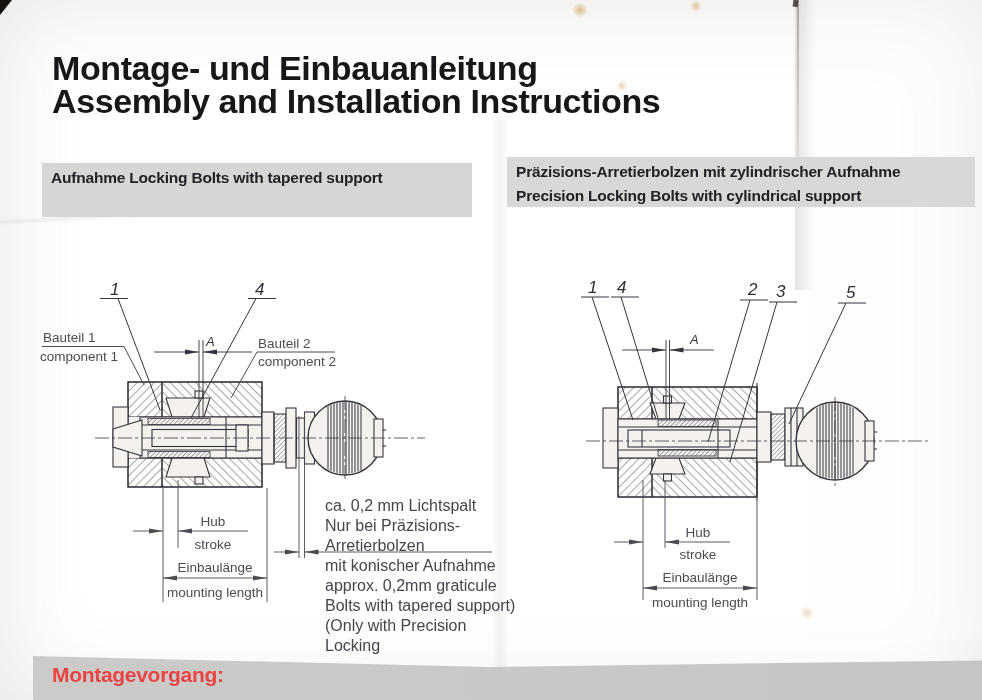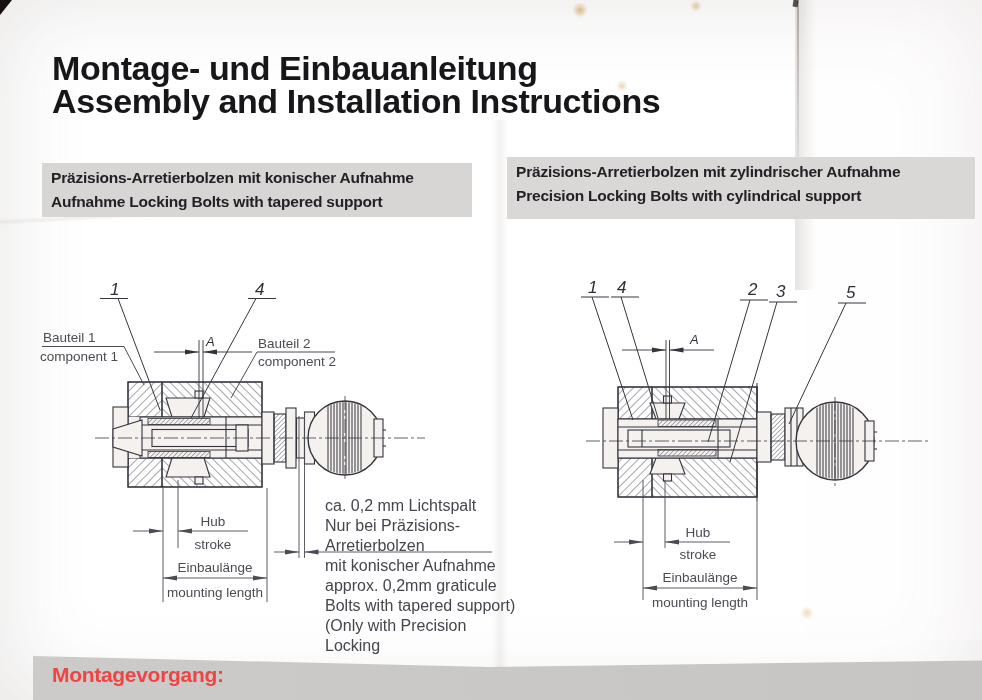--- a/index.html
+++ b/index.html
@@ -28,21 +28,21 @@
   .s1{left:572px;top:2px;width:16px;height:16px;background:radial-gradient(circle, rgba(193,142,52,.55), rgba(193,142,52,0) 70%);}
   .s2{left:690px;top:0;width:12px;height:12px;background:radial-gradient(circle, rgba(193,142,52,.45), rgba(193,142,52,0) 70%);}
   .s3{left:616px;top:80px;width:12px;height:12px;background:radial-gradient(circle, rgba(193,142,52,.35), rgba(193,142,52,0) 70%);}
   .s4{left:800px;top:606px;width:14px;height:14px;background:radial-gradient(circle, rgba(193,142,52,.30), rgba(193,142,52,0) 70%);}
 
   .title{position:absolute;left:52px;top:52px;color:#17171a;font-weight:700;
     font-size:34px;line-height:33px;letter-spacing:-0.4px;}
   .bar{position:absolute;background:#d8d6d4;color:#222226;font-weight:700;
     font-size:15.5px;line-height:24px;letter-spacing:-0.2px;padding:3px 8px 3px 9px;box-sizing:border-box;}
   .bar-left{left:42px;top:163px;width:430px;height:54px;}
-  .bar-right{left:507px;top:157px;width:468px;height:62px;background:#dad8d6;}
+  .bar-right{left:507px;top:157px;width:468px;height:50px;background:#dad8d6;}
 
   svg.diagram{position:absolute;}
   #svg-left{left:30px;top:260px;}
   #svg-right{left:508px;top:258px;}
   .dimtext{font-family:"Liberation Sans",sans-serif;font-size:13.5px;fill:#4b4b53;}
   .callout{font-family:"Liberation Sans",sans-serif;font-size:17px;font-style:italic;fill:#2e2e36;}
   .alabel{font-family:"Liberation Sans",sans-serif;font-size:13px;font-style:italic;fill:#33333b;}
 
   .note{position:absolute;left:325px;top:496px;width:200px;color:#45454d;
     font-size:16px;line-height:20px;}
@@ -67,21 +67,20 @@
 <div class="fx stain s2"></div>
 <div class="fx stain s3"></div>
 <div class="fx stain s4"></div>
 
 <div class="title">
   <div>Montage- und Einbauanleitung</div>
   <div>Assembly and Installation Instructions</div>
 </div>
 
 <div class="bar bar-left">
-  <div>Präzisions-Arretierbolzen mit konischer Aufnahme</div>
   <div>Aufnahme Locking Bolts with tapered support</div>
 </div>
 <div class="bar bar-right">
   <div>Präzisions-Arretierbolzen mit zylindrischer Aufnahme</div>
   <div>Precision Locking Bolts with cylindrical support</div>
 </div>
 
 <svg id="svg-left" class="diagram" width="475" height="370" viewBox="0 0 475 370">
   <defs>
     <pattern id="hL1" patternUnits="userSpaceOnUse" width="6" height="6" patternTransform="rotate(45)">

